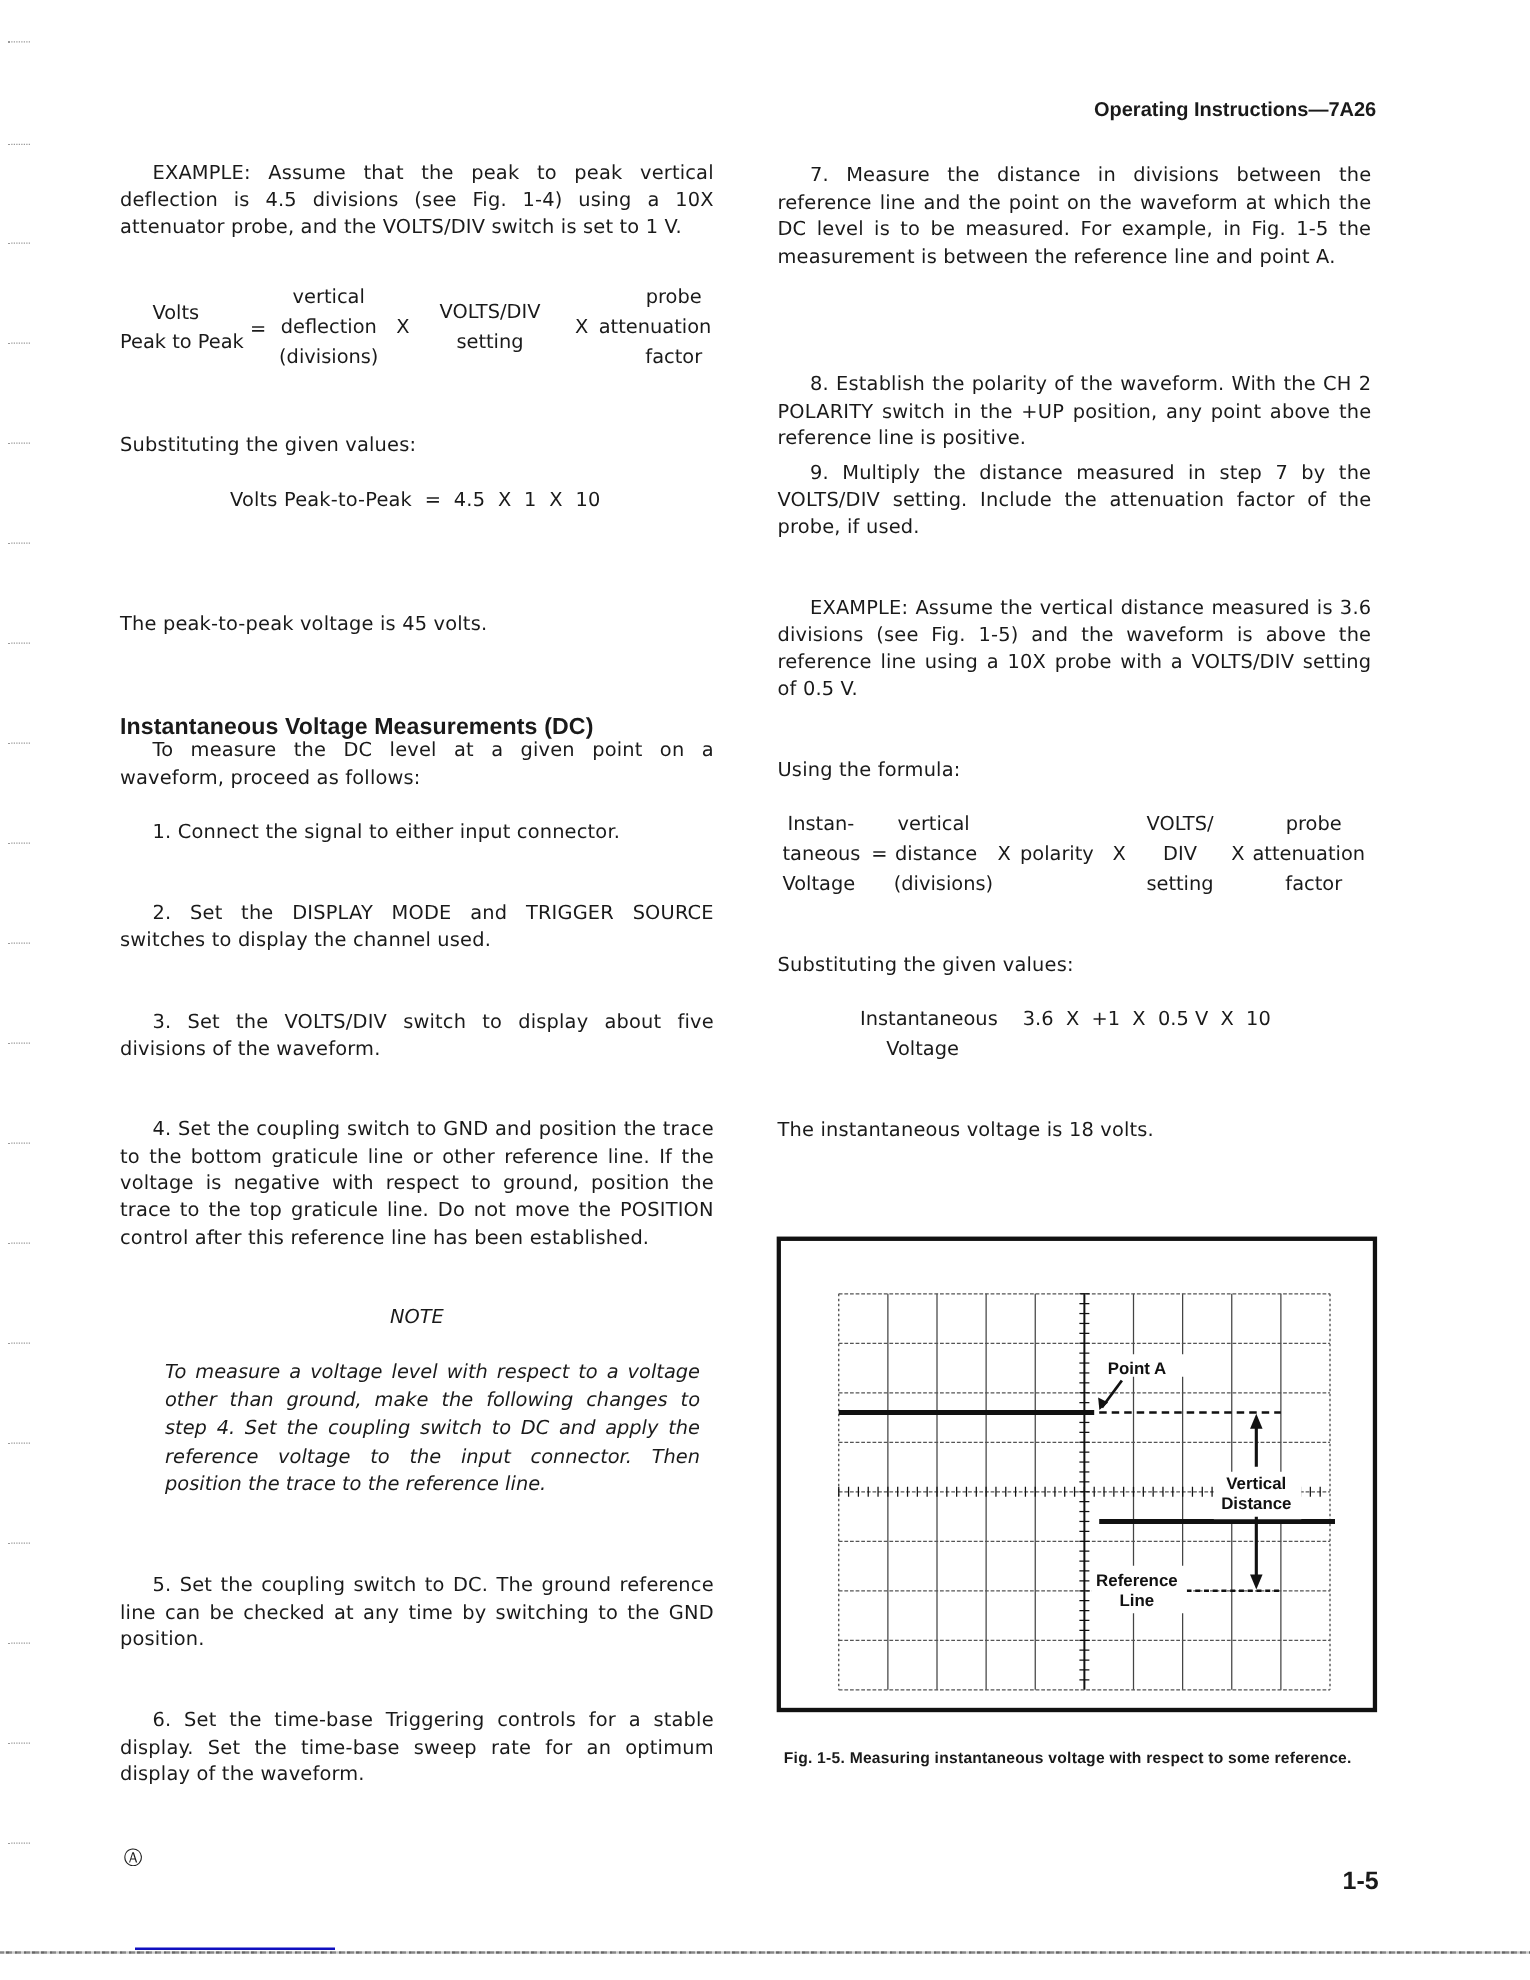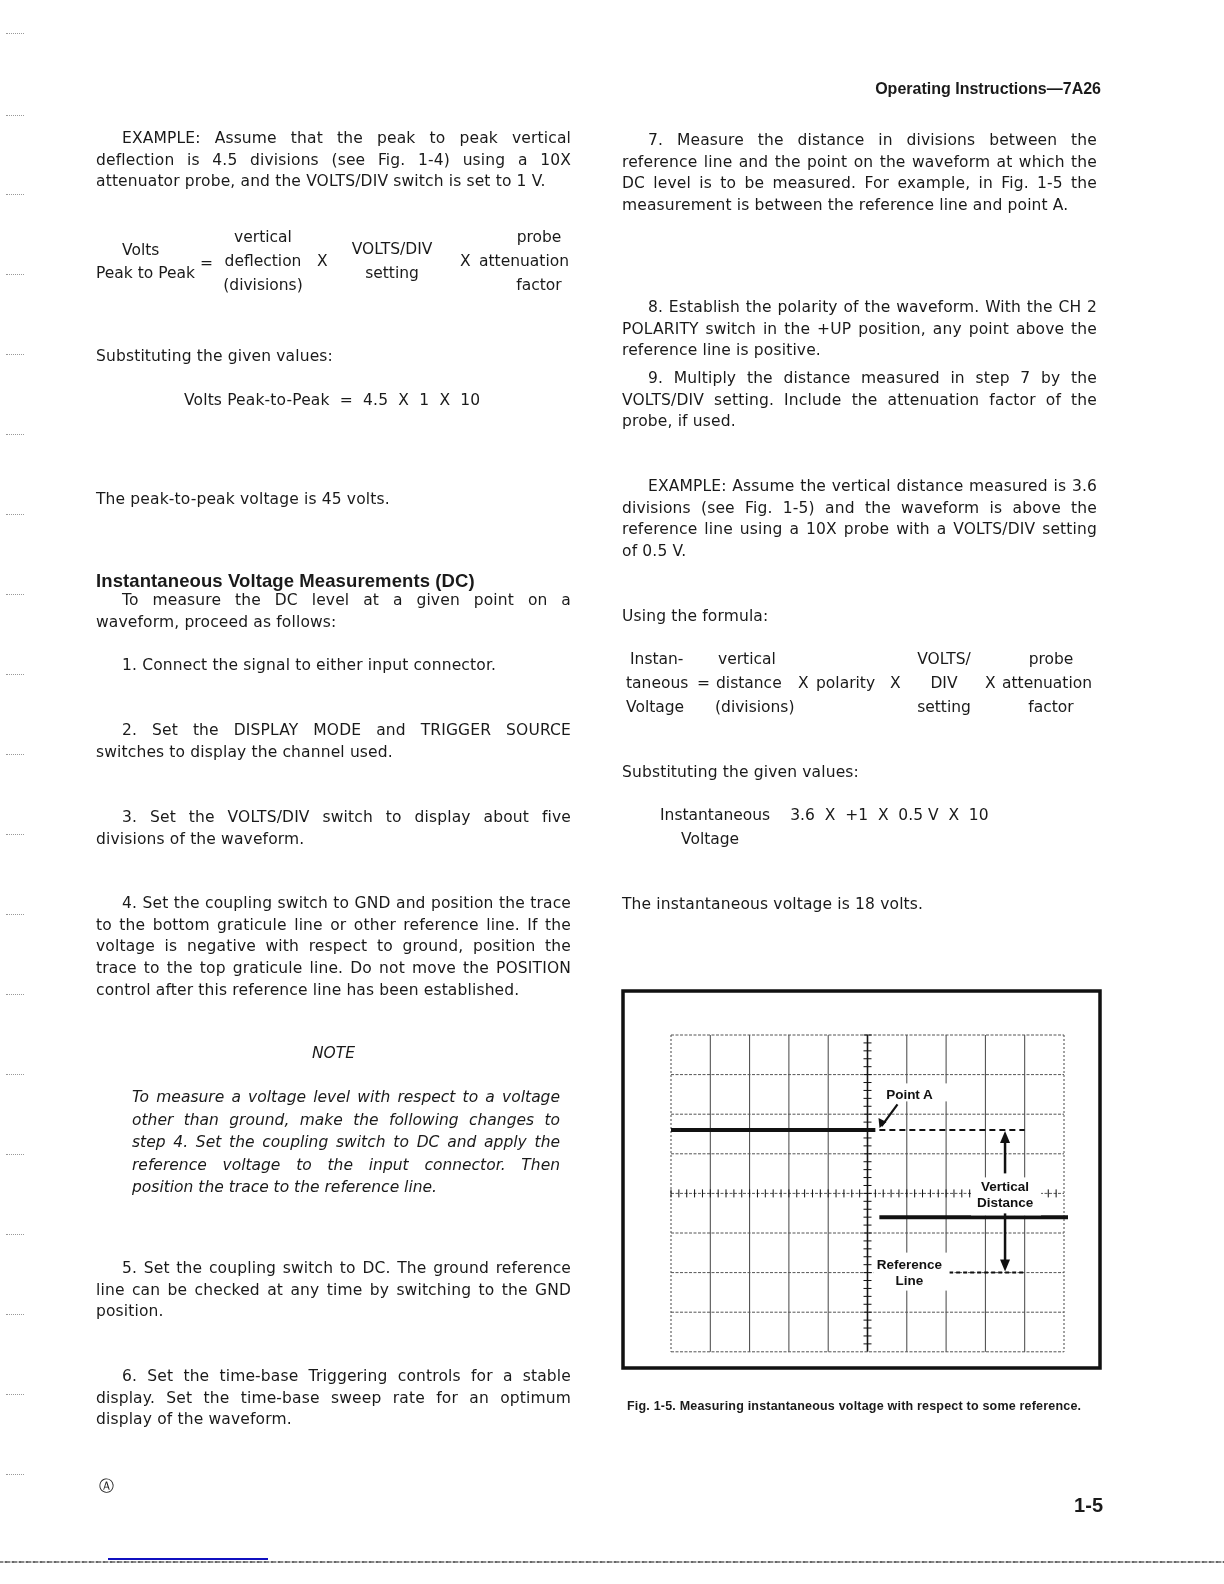--- a/index.html
+++ b/index.html
@@ -105,21 +105,21 @@
   <div class="formula-cell" style="left:286px; top:0px; width:72px; text-align:center;">VOLTS/</div>
   <div class="formula-cell" style="left:286px; top:24px; width:72px; text-align:center;">DIV</div>
   <div class="formula-cell" style="left:286px; top:48px; width:72px; text-align:center;">setting</div>
   <div class="formula-cell" style="left:363px; top:24px;">X</div>
   <div class="formula-cell" style="left:384px; top:0px; width:90px; text-align:center;">probe</div>
   <div class="formula-cell" style="left:380px; top:24px;">attenuation</div>
   <div class="formula-cell" style="left:384px; top:48px; width:90px; text-align:center;">factor</div>
 </div>
 
 <div class="abs p" style="left:622px; top:762px;">Substituting the given values:</div>
-<div class="abs" style="left:660px; top:803px; font-size:15.5px; line-height:24px;">
+<div class="abs" style="left:688px; top:803px; font-size:15.5px; line-height:24px;">
   <div style="white-space:pre;"><span>Instantaneous</span><span style="display:inline-block; width:20px;"></span><span>3.6  X  +1  X  0.5 V  X  10</span></div>
   <div style="padding-left:21px;">Voltage</div>
 </div>
 <div class="abs p" style="left:622px; top:894px;">The instantaneous voltage is 18 volts.</div>
 
 <div class="abs" style="left:621px; top:988px; width:481px; height:383px;">
   <svg id="fig" width="481" height="383" viewBox="0 0 481 383">
     <rect x="2" y="3" width="477" height="377" fill="none" stroke="#111" stroke-width="3.5"></rect>
     <g id="grid">
         <line x1="50" y1="47" x2="50" y2="363.8" stroke="#444" stroke-width="1" stroke-dasharray="2 2"></line>

